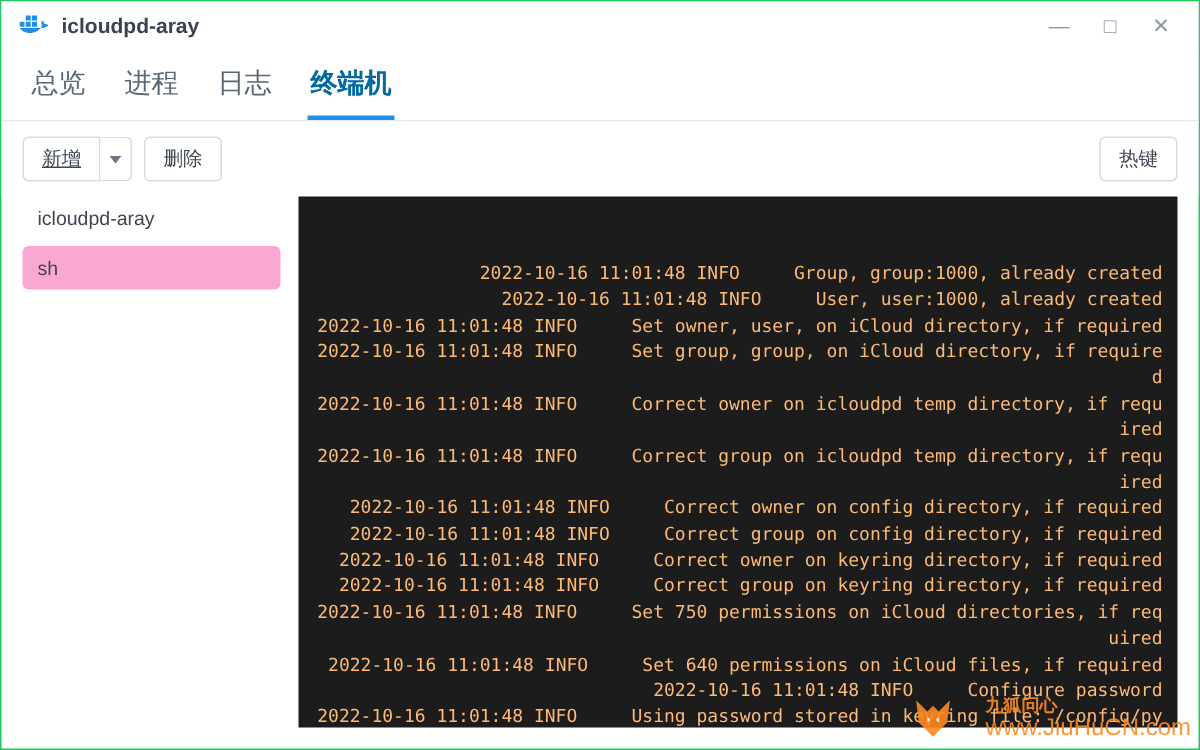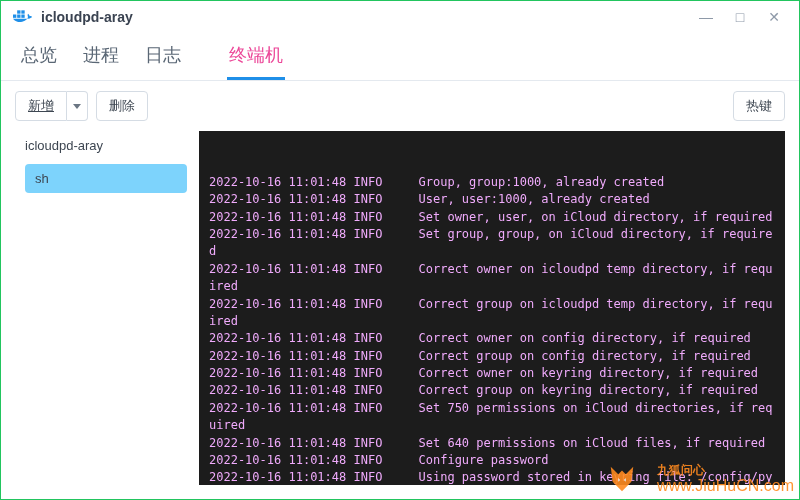--- a/index.html
+++ b/index.html
@@ -43,24 +43,23 @@
     background: #fff;
   }
   .tab {
     padding: 10px 2px 10px;
     color: #5a6775;
     cursor: pointer;
     font-size: 18px;
     border-bottom: 3px solid transparent;
   }
   .tab.active {
-    color: #ec4899;
+    color: #0369a1;
     border-bottom-color: #1f8fe8;
-    font-weight: 400;
-    margin-left: 22px;
+    font-weight: 700;
   }
   .toolbar {
     display: flex;
     align-items: center;
     gap: 8px;
     padding: 10px 14px;
     background: #fff;
   }
   .btn {
     background: #fff;
@@ -92,35 +91,35 @@
     gap: 4px;
   }
   .side-item {
     padding: 7px 10px;
     border-radius: 4px;
     color: #3d4651;
     cursor: pointer;
     font-size: 13px;
   }
   .side-item.selected {
-    background: #7dd3fc;
-    margin-left: 10px;
+    background: #f9a8d4;
   }
   .terminal {
     flex: 1;
     background: #1c1c1c;
-    color: #f0abfc;
+    color: #fdba74;
     font-family: "Consolas", "Menlo", monospace;
     font-size: 12px;
     line-height: 1.45;
     padding: 8px 10px 10px;
     overflow: hidden;
     white-space: pre-wrap;
     word-break: break-all;
     position: relative;
+    text-align: right;
   }
   .term-line { white-space: pre-wrap; }
   .watermark {
     position: absolute;
     right: 6px;
     bottom: 4px;
     display: flex;
     align-items: center;
     gap: 20px;
     opacity: 0.9;

